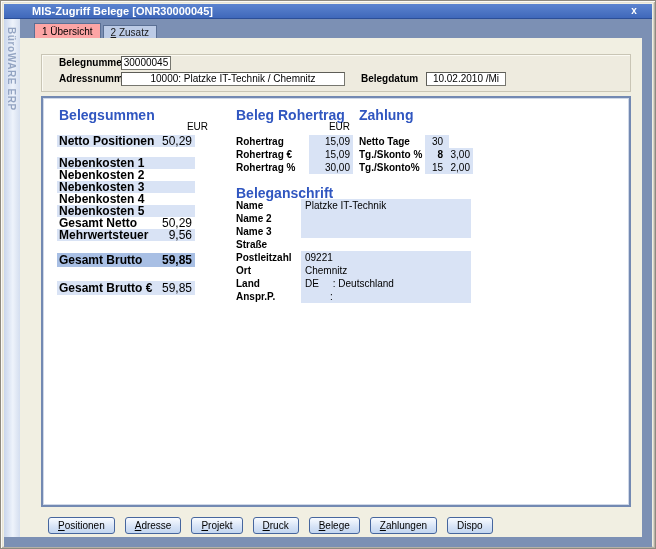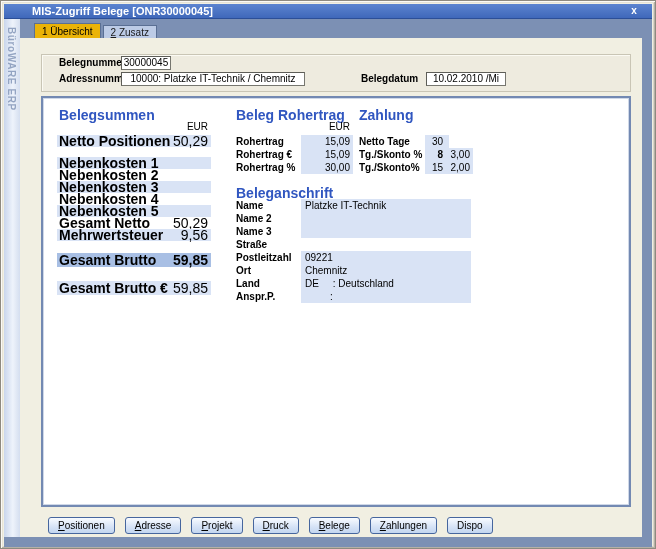--- a/index.html
+++ b/index.html
@@ -33,21 +33,21 @@
     background:linear-gradient(90deg,#c9d6ec,#eef3fb 55%,#d4deef);
   }
   .brand-vert {
     position:absolute; left:16px; top:26px;
     transform:rotate(90deg); transform-origin:0 0;
     font-size:10px; font-weight:bold; letter-spacing:.6px; color:#93a4c2; white-space:nowrap;
   }
   
   .tabs { position:absolute; left:33px; top:22px; height:15px; display:flex; align-items:flex-end; gap:2px; }
   .tab { font-size:10px; line-height:13px; padding:0 7px; border:1px solid #5a6f94; border-bottom:none; cursor:default; }
-  .tab.active { height:15px; line-height:15px; background:#eab308; color:#000; }
+  .tab.active { height:15px; line-height:15px; background:#fca5a5; color:#000; }
   .tab.inactive { height:13px; background:#bccbe6; color:#1a1a1a; }
   .u { text-decoration:underline; }
   
   .head-panel {
     position:absolute; left:40px; top:53px; width:590px; height:38px;
     background:#eeebdf; border:1px solid #c9c5b5;
     box-shadow: inset 1px 1px 0 #fbfaf3;
   }
   .flabel { position:absolute; font-size:10px; font-weight:bold; color:#000; }
   .inputbox {
@@ -60,32 +60,32 @@
   
   .main-panel {
     position:absolute; left:40px; top:95px; width:590px; height:411px;
     background:#fff; border:2px solid #7389b2;
     box-shadow: inset 0 0 0 1px #cfd8e8;
   }
   .sec-title { font-size:14px; font-weight:bold; color:#3056c0; }
   .eur-head { font-size:10px; font-weight:normal; color:#000; text-align:right; }
   
   .col1 { position:absolute; left:56px; top:106px; width:154px; }
-  .c1row { position:absolute; left:0; width:154px; height:12px; display:flex; font-size:14px; line-height:12px; }
+  .c1row { position:absolute; left:0; width:138px; height:12px; display:flex; font-size:12px; line-height:12px; }
   .c1row .lbl { flex:1; font-weight:bold; padding-left:2px; white-space:nowrap; }
   .c1row .val { width:46px; text-align:right; padding-right:3px; }
   .bgblue { background:#d9e3f5; }
   .bgmid  { background:#a8bfe4; }
   .c1row.tall { height:14px; line-height:14px; }
   .c1row.boldval .val { font-weight:bold; }
   
   .col2 { position:absolute; left:235px; top:106px; width:117px; }
   .c2row { position:absolute; left:0; width:117px; height:13px; display:flex; font-size:10px; line-height:13px; }
   .c2row .lbl { flex:1; font-weight:bold; white-space:nowrap; }
-  .c2row .valcell { width:52px; background:#d9e3f5; text-align:right; padding-right:3px; }
+  .c2row .valcell { width:44px; background:#d9e3f5; text-align:right; padding-right:3px; }
   
   .ansch { position:absolute; left:235px; top:184px; width:235px; }
   .arow { position:absolute; left:0; width:235px; height:13px; display:flex; font-size:10px; line-height:13px; }
   .arow .lbl { width:65px; font-weight:bold; white-space:nowrap; }
   .arow .val { flex:1; background:#d9e3f5; padding-left:4px; white-space:pre; overflow:hidden; }
   
   .col3 { position:absolute; left:358px; top:106px; width:114px; }
   .zrow { position:absolute; left:0; width:114px; height:13px; display:flex; font-size:10px; line-height:13px; }
   .zrow .lbl { flex:1; font-weight:bold; white-space:nowrap; }
   .zrow .cA { width:24px; text-align:right; padding-right:6px; background:#d9e3f5; }
@@ -127,21 +127,21 @@
     </div>
     <div class="tab inactive">
       <span class="u">2</span><span> Zusatz</span>
     </div>
   </div>
 
   <div class="head-panel"></div>
   <span class="flabel" style="left:58px; top:56px;">Belegnummer</span>
   <div class="inputbox" style="left:120px; top:55px; width:50px;">30000045</div>
   <span class="flabel" style="left:58px; top:72px;">Adressnummer</span>
-  <div class="inputbox" style="left:120px; top:71px; width:184px;">10000: Platzke IT-Technik / Chemnitz</div>
+  <div class="inputbox" style="left:120px; top:71px; width:224px;">10000: Platzke IT-Technik / Chemnitz</div>
   <span class="flabel" style="left:360px; top:72px;">Belegdatum</span>
   <div class="inputbox" style="left:425px; top:71px; width:80px;">10.02.2010 /Mi</div>
 
   <div class="main-panel"></div>
 
   <div class="col1">
     <div class="sec-title" style="position:absolute; top:0; left:2px;">Belegsummen</div>
     <div class="eur-head" style="position:absolute; top:14px; right:3px;">EUR</div>
 
     <div class="c1row bgblue" style="top:28px;">

